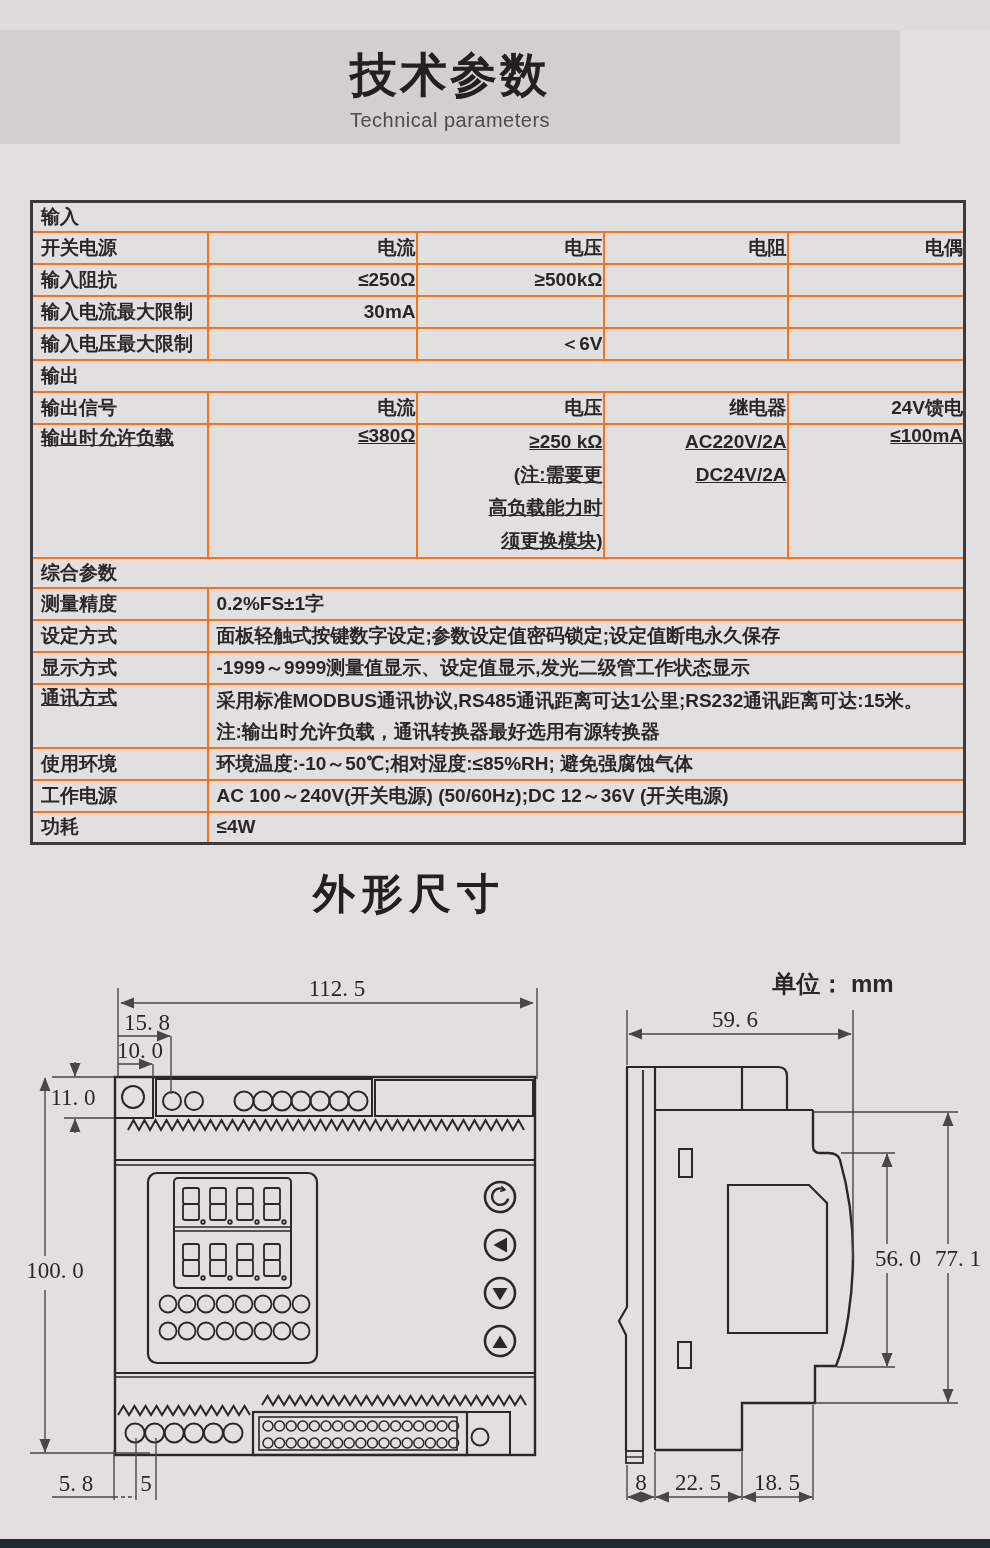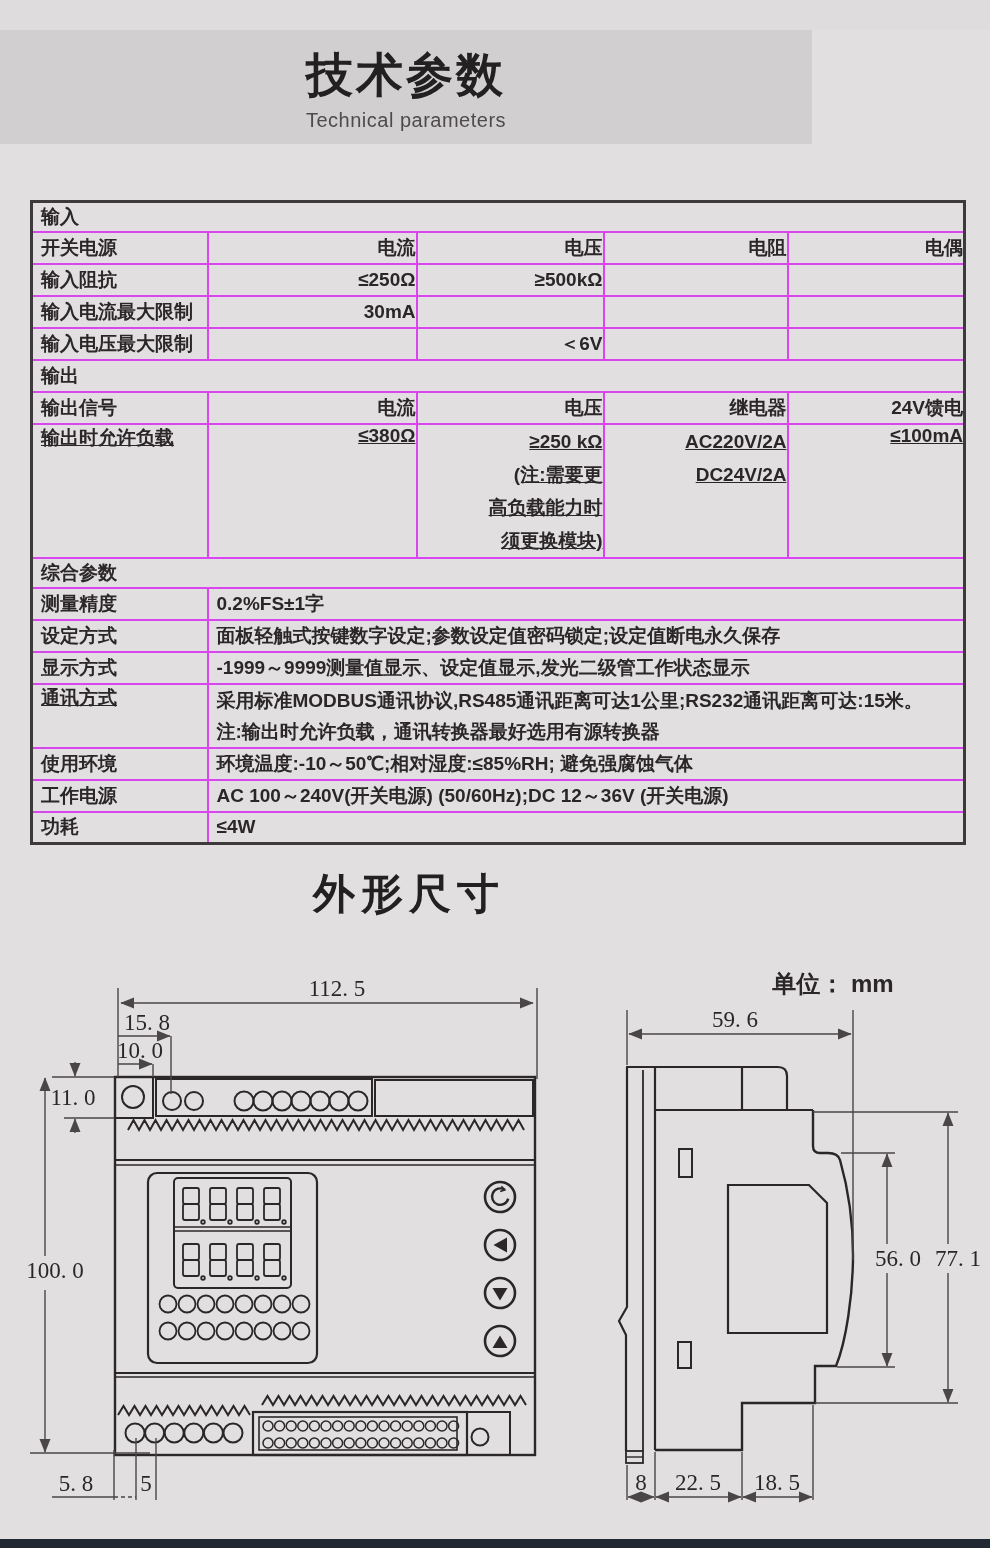--- a/index.html
+++ b/index.html
@@ -1,26 +1,26 @@
 <!DOCTYPE html>
 <html><head>
 <meta charset="utf-8">
 <style>
   html,body{margin:0;padding:0;}
   body{width:990px;height:1548px;position:relative;background:#e1dfe0;
        font-family:"Liberation Sans",sans-serif;color:#2b2728;overflow:hidden;}
   .topstrip{position:absolute;left:0;top:0;width:990px;height:30px;background:#dedcdd;}
-  .titleband{position:absolute;left:0;top:30px;width:812px;height:114px;background:#d1cfd0;text-align:center;}
+  .titleband{position:absolute;left:0;top:30px;width:900px;height:114px;background:#d1cfd0;text-align:center;}
   .titleband h1{margin:14px 0 0 0;font-size:47px;letter-spacing:3px;font-weight:700;color:#222021;}
   .titleband .sub{font-size:20px;color:#4f4b4c;margin-top:2px;letter-spacing:0.5px;}
   .botstrip{position:absolute;left:0;top:1539px;width:990px;height:9px;background:#202833;z-index:5;}
 
   table.spec{position:absolute;left:30px;top:200px;width:933px;border-collapse:collapse;
              table-layout:fixed;background:#e1dfe0;}
-  table.spec td{border:2px solid #d946ef;font-weight:700;font-size:19px;color:#2b2728;
+  table.spec td{border:2px solid #f97316;font-weight:700;font-size:19px;color:#2b2728;
                 padding:0 0 0 8px;overflow:hidden;}
   table.spec{border:3px solid #3e3a3b;}
   tr.h30{height:30px;} tr.h32{height:32px;} tr.h28{height:32px;}
   tr.h115{height:115px;} tr.h64{height:64px;}
   td.sec{padding-left:8px;font-size:20px;}
   td.c{text-align:right;padding:0 2px;}
   td.v{padding-left:14px;}
   td.top{vertical-align:top;padding-top:5px;text-decoration:underline;}
   .ml{white-space:pre-line;line-height:33px;}
   .ml2{white-space:pre-line;line-height:31px;}

